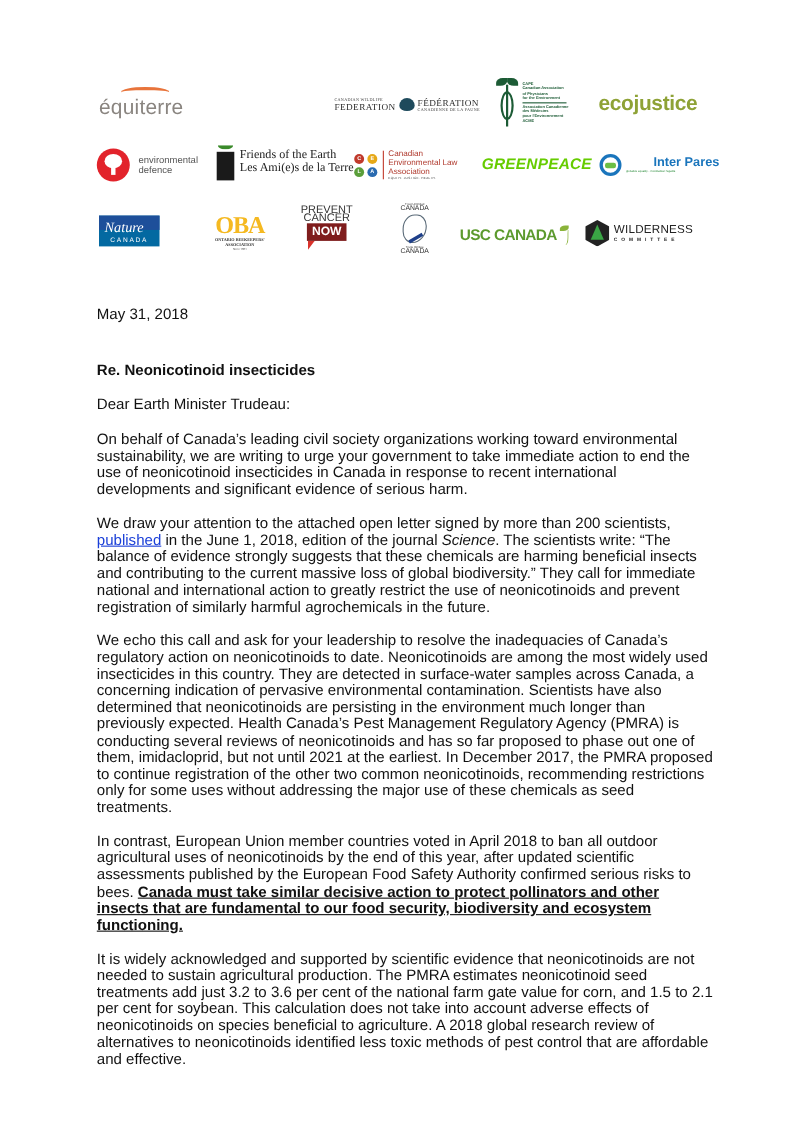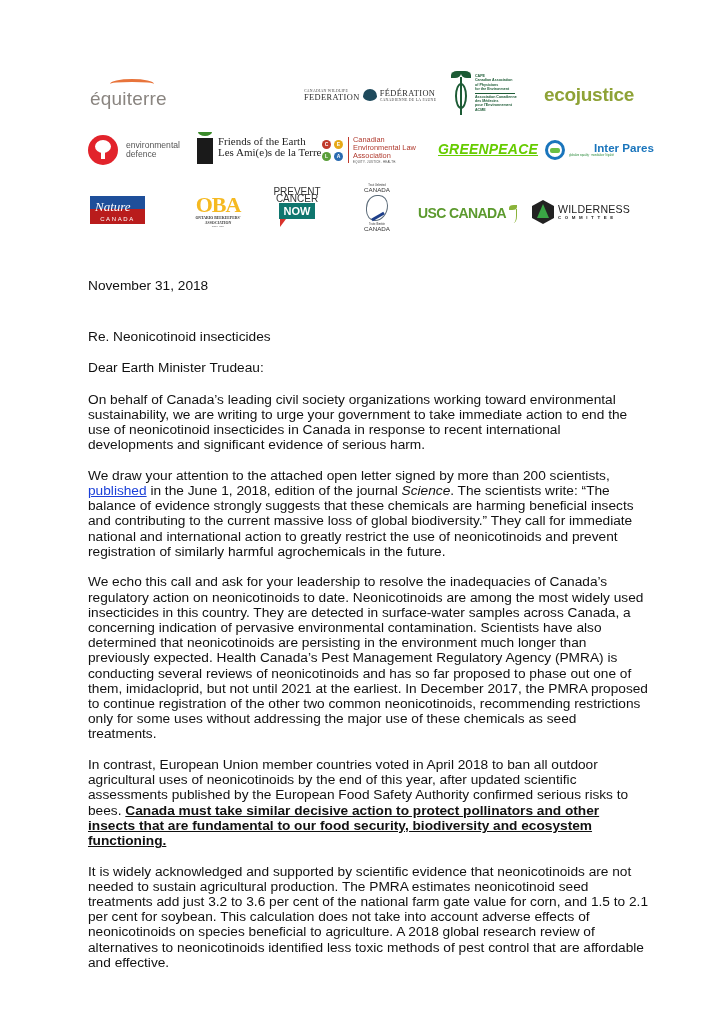--- a/index.html
+++ b/index.html
@@ -48,42 +48,42 @@
   .foe .mark .box { position: absolute; left: 1px; top: 10px; width: 16px; height: 26px; background: #1a1a1a; }
   .foe .txt { font-family: "Liberation Serif", serif; font-size: 11px; color: #222; line-height: 11px; }
 
   .cela { left: 322px; top: 136px; height: 28px; }
   .cela .grid { display: grid; grid-template-columns: 9px 9px; gap: 3px; margin-right: 5px; }
   .cela .grid span { width: 9px; height: 9px; border-radius: 50%; font-size: 5px; color: #fff; font-weight: bold; display: flex; align-items: center; justify-content: center; }
   .cela .vbar { width: 1px; height: 26px; background: #c0392b; margin-right: 4px; }
   .cela .t { font-size: 7.4px; color: #b03a2e; line-height: 7.8px; }
   .cela .tag { font-size: 2.8px; color: #444; line-height: 4px; letter-spacing: 0.3px; }
 
-  .greenpeace { left: 438px; top: 141px; font-size: 14px; font-weight: bold; font-style: italic; color: #66cc00; letter-spacing: 0.2px; text-decoration: underline; }
+  .greenpeace { left: 438px; top: 141px; font-size: 14px; font-weight: bold; font-style: italic; color: #66cc00; letter-spacing: 0.2px; }
 
   .interpares { left: 545px; top: 137px; height: 26px; }
   .interpares .mark { width: 20px; height: 20px; border-radius: 50%; border: 3px solid #1a75bc; margin-right: 4px; position: relative; }
   .interpares .mark::after { content: ""; position: absolute; left: 2px; top: 5px; width: 10px; height: 5px; background: #6bbf44; border-radius: 2px; }
   .interpares .t { font-size: 11.6px; font-weight: bold; color: #1a75bc; line-height: 12px; padding-left: 25px; }
   .interpares .s { font-size: 2.6px; color: #2a8a3a; line-height: 4px; }
 
   
-  .nature { left: 90px; top: 196px; width: 55px; height: 28px; background: #b91c1c; position: relative; display: block; }
+  .nature { left: 90px; top: 196px; width: 55px; height: 28px; background: #0369a1; position: relative; display: block; }
   .nature .top { position: absolute; left: 0; top: 0; width: 55px; height: 13px; background: #1e4f9a; }
   .nature .n { position: absolute; left: 5px; top: 3px; font-family: "Liberation Serif", serif; font-style: italic; font-size: 13px; color: #fff; }
   .nature .c { position: absolute; left: 0; right: 0; bottom: 2px; text-align: center; font-size: 6px; color: #fff; letter-spacing: 1.6px; }
 
   .oba { left: 188px; top: 194px; width: 60px; height: 40px; flex-direction: column; }
   .oba .big { font-family: "Liberation Serif", serif; font-weight: bold; font-size: 22px; color: #f5b921; line-height: 22px; letter-spacing: -1px; }
   .oba .s1 { font-family: "Liberation Serif", serif; font-size: 3.8px; font-weight: bold; color: #333; line-height: 4.6px; }
   .oba .s2 { font-family: "Liberation Serif", serif; font-size: 2.8px; color: #444; line-height: 3.6px; }
 
   .pcn { left: 278px; top: 188px; width: 38px; height: 50px; flex-direction: column; align-items: center; }
   .pcn .t { font-size: 10px; color: #333; line-height: 7.2px; }
-  .pcn .now { margin-top: 1px; width: 36px; height: 16px; background: #0f766e; color: #fff; font-weight: bold; font-size: 11px; text-align: center; line-height: 16px; }
+  .pcn .now { margin-top: 1px; width: 36px; height: 16px; background: #7f1d1d; color: #fff; font-weight: bold; font-size: 11px; text-align: center; line-height: 16px; }
   .pcn .tail { width: 0; height: 0; border-left: 6px solid #d9322b; border-bottom: 8px solid transparent; align-self: flex-start; margin-left: 2px; }
 
   .tuc { left: 362px; top: 184px; width: 30px; height: 54px; flex-direction: column; align-items: center; }
   .tuc .s { font-size: 2.6px; color: #333; line-height: 3px; }
   .tuc .b { font-size: 6.2px; color: #333; line-height: 6.2px; }
   .tuc .fish { width: 22px; height: 26px; margin: 2px 0; border: 1px solid #5a6a78; border-radius: 50% 40% 60% 40%; position: relative; }
   .tuc .fish::after { content: ""; position: absolute; left: 4px; bottom: 2px; width: 14px; height: 3px; background: #1e3f8a; transform: rotate(-30deg); }
 
   .usc { left: 418px; top: 200px; height: 26px; }
   .usc .t { font-size: 14px; font-weight: bold; color: #5c9a2e; letter-spacing: -0.6px; }
@@ -94,21 +94,21 @@
   .wild { left: 532px; top: 198px; height: 28px; }
   .wild .hex { width: 22px; height: 24px; background: #222; clip-path: polygon(50% 0, 100% 25%, 100% 75%, 50% 100%, 0 75%, 0 25%); position: relative; margin-right: 4px; }
   .wild .hex::after { content: ""; position: absolute; left: 5px; top: 4px; width: 0; height: 0; border-left: 6px solid transparent; border-right: 6px solid transparent; border-bottom: 14px solid #3aa545; }
   .wild .t { font-size: 10.6px; font-weight: normal; color: #222; line-height: 11px; letter-spacing: 0.2px; }
   .wild .s { font-size: 4.4px; font-weight: bold; color: #222; letter-spacing: 3.6px; line-height: 6px; }
 
   
   .letter { position: absolute; left: 88px; top: 278px; width: 560px; font-family: "Liberation Sans", sans-serif; font-size: 13.7px; line-height: 15.2px; color: #111; }
   .letter p { margin: 0 0 15.4px 0; }
   .letter .date { margin-bottom: 16px; }
-  .letter .re { font-weight: normal; margin-bottom: 16px; margin-top: 36px; }
+  .letter .re { font-weight: bold; margin-bottom: 16px; margin-top: 36px; }
   .letter .salutation { margin-bottom: 16px; }
   .letter a { color: #1a3fd8; text-decoration: underline; }
   .letter .em { font-style: italic; }
   .letter .strong { font-weight: bold; text-decoration: underline; }
 </style>
 </head>
 <body>
 
 <div>
 
@@ -233,21 +233,21 @@
   <div class="logo wild">
     <div class="hex"></div>
     <div>
       <div class="t">WILDERNESS</div>
       <div class="s">COMMITTEE</div>
     </div>
   </div>
 </div>
 
 <div class="letter">
-  <p class="date">November 31, 2018</p>
+  <p class="date">May 31, 2018</p>
   <p class="re">Re. Neonicotinoid insecticides</p>
   <p class="salutation">Dear Earth Minister Trudeau:</p>
 
   <p>On behalf of Canada’s leading civil society organizations working toward environmental sustainability, we are writing to urge your government to take immediate action to end the use of neonicotinoid insecticides in Canada in response to recent international developments and significant evidence of serious harm.</p>
 
   <p><span>We draw your attention to the attached open letter signed by more than 200 scientists, </span><a>published</a><span> in the June 1, 2018, edition of the journal </span><span class="em">Science</span><span>. The scientists write: “The balance of evidence strongly suggests that these chemicals are harming beneficial insects and contributing to the current massive loss of global biodiversity.” They call for immediate national and international action to greatly restrict the use of neonicotinoids and prevent registration of similarly harmful agrochemicals in the future.</span></p>
 
   <p>We echo this call and ask for your leadership to resolve the inadequacies of Canada’s regulatory action on neonicotinoids to date. Neonicotinoids are among the most widely used insecticides in this country. They are detected in surface-water samples across Canada, a concerning indication of pervasive environmental contamination. Scientists have also determined that neonicotinoids are persisting in the environment much longer than previously expected. Health Canada’s Pest Management Regulatory Agency (PMRA) is conducting several reviews of neonicotinoids and has so far proposed to phase out one of them, imidacloprid, but not until 2021 at the earliest. In December 2017, the PMRA proposed to continue registration of the other two common neonicotinoids, recommending restrictions only for some uses without addressing the major use of these chemicals as seed treatments.</p>
 
   <p><span>In contrast, European Union member countries voted in April 2018 to ban all outdoor agricultural uses of neonicotinoids by the end of this year, after updated scientific assessments published by the European Food Safety Authority confirmed serious risks to bees. </span><span class="strong">Canada must take similar decisive action to protect pollinators and other insects that are fundamental to our food security, biodiversity and ecosystem functioning.</span></p>

